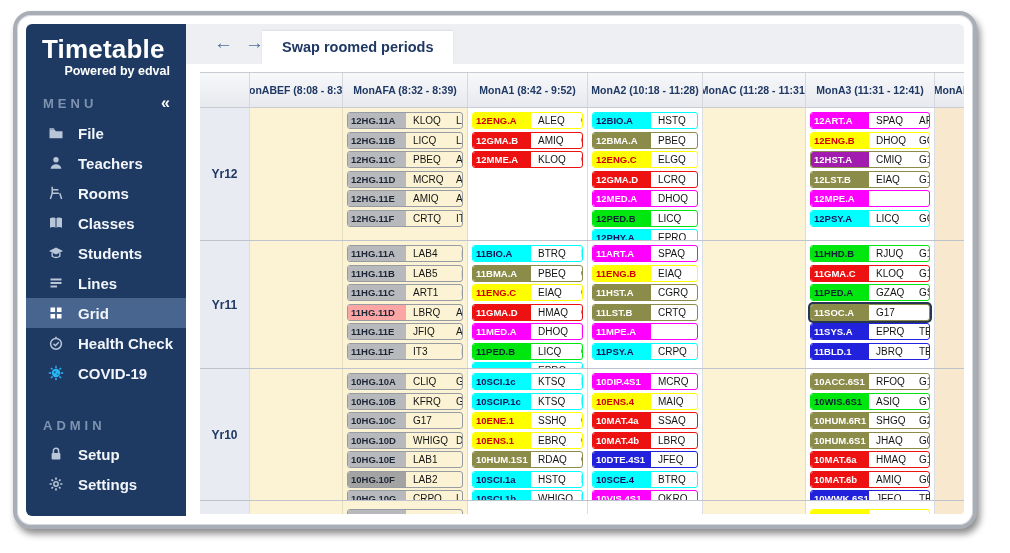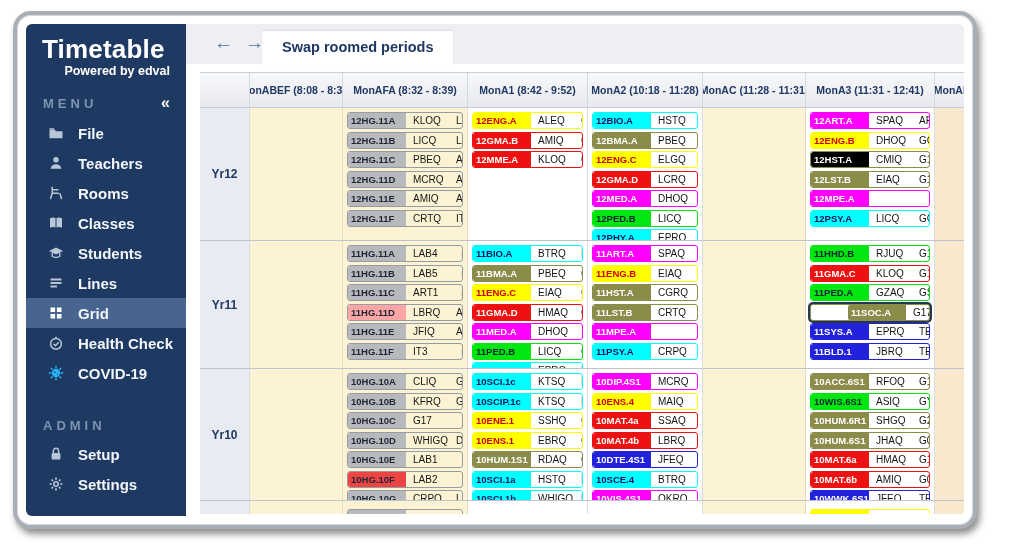--- a/index.html
+++ b/index.html
@@ -63,21 +63,21 @@
   
   .chip{display:flex;align-items:center;height:15px;margin:0 4px 2.5px 4px;border-radius:3px;
         border:1px solid #999;background:#fff;font-size:10px;cursor:pointer;overflow:hidden;}
   .chip-label{flex:0 0 53px;padding:0 2px 0 3px;font-weight:bold;font-size:9.5px;height:100%;
               display:flex;align-items:center;white-space:nowrap;overflow:hidden;
               border-radius:2px 0 0 2px;}
   .chip-teacher{flex:0 0 43px;padding-left:7px;color:#141414;white-space:nowrap;}
   .chip-room{flex:1;color:#141414;white-space:nowrap;}
   .chip-flag{flex:0 0 12px;margin-right:4px;text-align:right;color:#20242c;font-weight:600;font-size:9.5px;}
   .chip.gray{background:#fbf3d3;border-color:#979ca3;}
-  .chip.selected{box-shadow:0 0 0 2px #25364e;padding-left:37px;}
+  .chip.selected{box-shadow:0 0 0 2px #25364e;}
   .chip.sliver{height:6px;}
   .chip.sliver .chip-teacher,.chip.sliver .chip-room,.chip.sliver .chip-flag{visibility:hidden;}
 </style>
 </head>
 <body>
 
 <div class="frame">
   <div class="app">
 
     <div class="sidebar">
@@ -306,21 +306,21 @@
                   <span class="chip-label" style="background: rgb(255, 0, 255); color: rgb(255, 255, 255);">12ART.A</span>
                   <span class="chip-teacher">SPAQ</span>
                   <span class="chip-room">ART1</span>
                 </div>
                 <div class="chip" style="border-color: rgb(255, 255, 0);">
                   <span class="chip-label" style="background: rgb(255, 255, 0); color: rgb(208, 0, 0);">12ENG.B</span>
                   <span class="chip-teacher">DHOQ</span>
                   <span class="chip-room">GC03</span>
                 </div>
                 <div class="chip" style="border-color: rgb(139, 139, 74);">
-                  <span class="chip-label" style="background: #000000; color: rgb(255, 255, 255);">12HST.A</span>
+                  <span class="chip-label" style="background: #a21caf; color: rgb(255, 255, 255);">12HST.A</span>
                   <span class="chip-teacher">CMIQ</span>
                   <span class="chip-room">G16</span>
                 </div>
                 <div class="chip" style="border-color: rgb(139, 139, 74);">
                   <span class="chip-label" style="background: rgb(139, 139, 74); color: rgb(255, 255, 255);">12LST.B</span>
                   <span class="chip-teacher">EIAQ</span>
                   <span class="chip-room">G12</span>
                 </div>
                 <div class="chip" style="border-color: rgb(255, 0, 255);">
                   <span class="chip-label" style="background: rgb(255, 0, 255); color: rgb(255, 255, 255);">12MPE.A</span>
@@ -500,21 +500,21 @@
                   <span class="chip-label" style="background: rgb(183, 185, 188); color: rgb(29, 38, 53);">10HG.10D</span>
                   <span class="chip-teacher">WHIGQ</span>
                   <span class="chip-room">DR1</span>
                 </div>
                 <div class="chip gray">
                   <span class="chip-label" style="background: rgb(183, 185, 188); color: rgb(29, 38, 53);">10HG.10E</span>
                   <span class="chip-teacher">LAB1</span>
                   <span class="chip-room"></span>
                 </div>
                 <div class="chip gray">
-                  <span class="chip-label" style="background: #ef4444; color: rgb(29, 38, 53);">10HG.10F</span>
+                  <span class="chip-label" style="background: #a3a3a3; color: rgb(29, 38, 53);">10HG.10F</span>
                   <span class="chip-teacher">LAB2</span>
                   <span class="chip-room"></span>
                 </div>
                 <div class="chip gray">
                   <span class="chip-label" style="background: rgb(183, 185, 188); color: rgb(29, 38, 53);">10HG.10G</span>
                   <span class="chip-teacher">CRPQ</span>
                   <span class="chip-room">LAB3</span>
                 </div>
               </div>
               <div class="g-cell tone-white">

